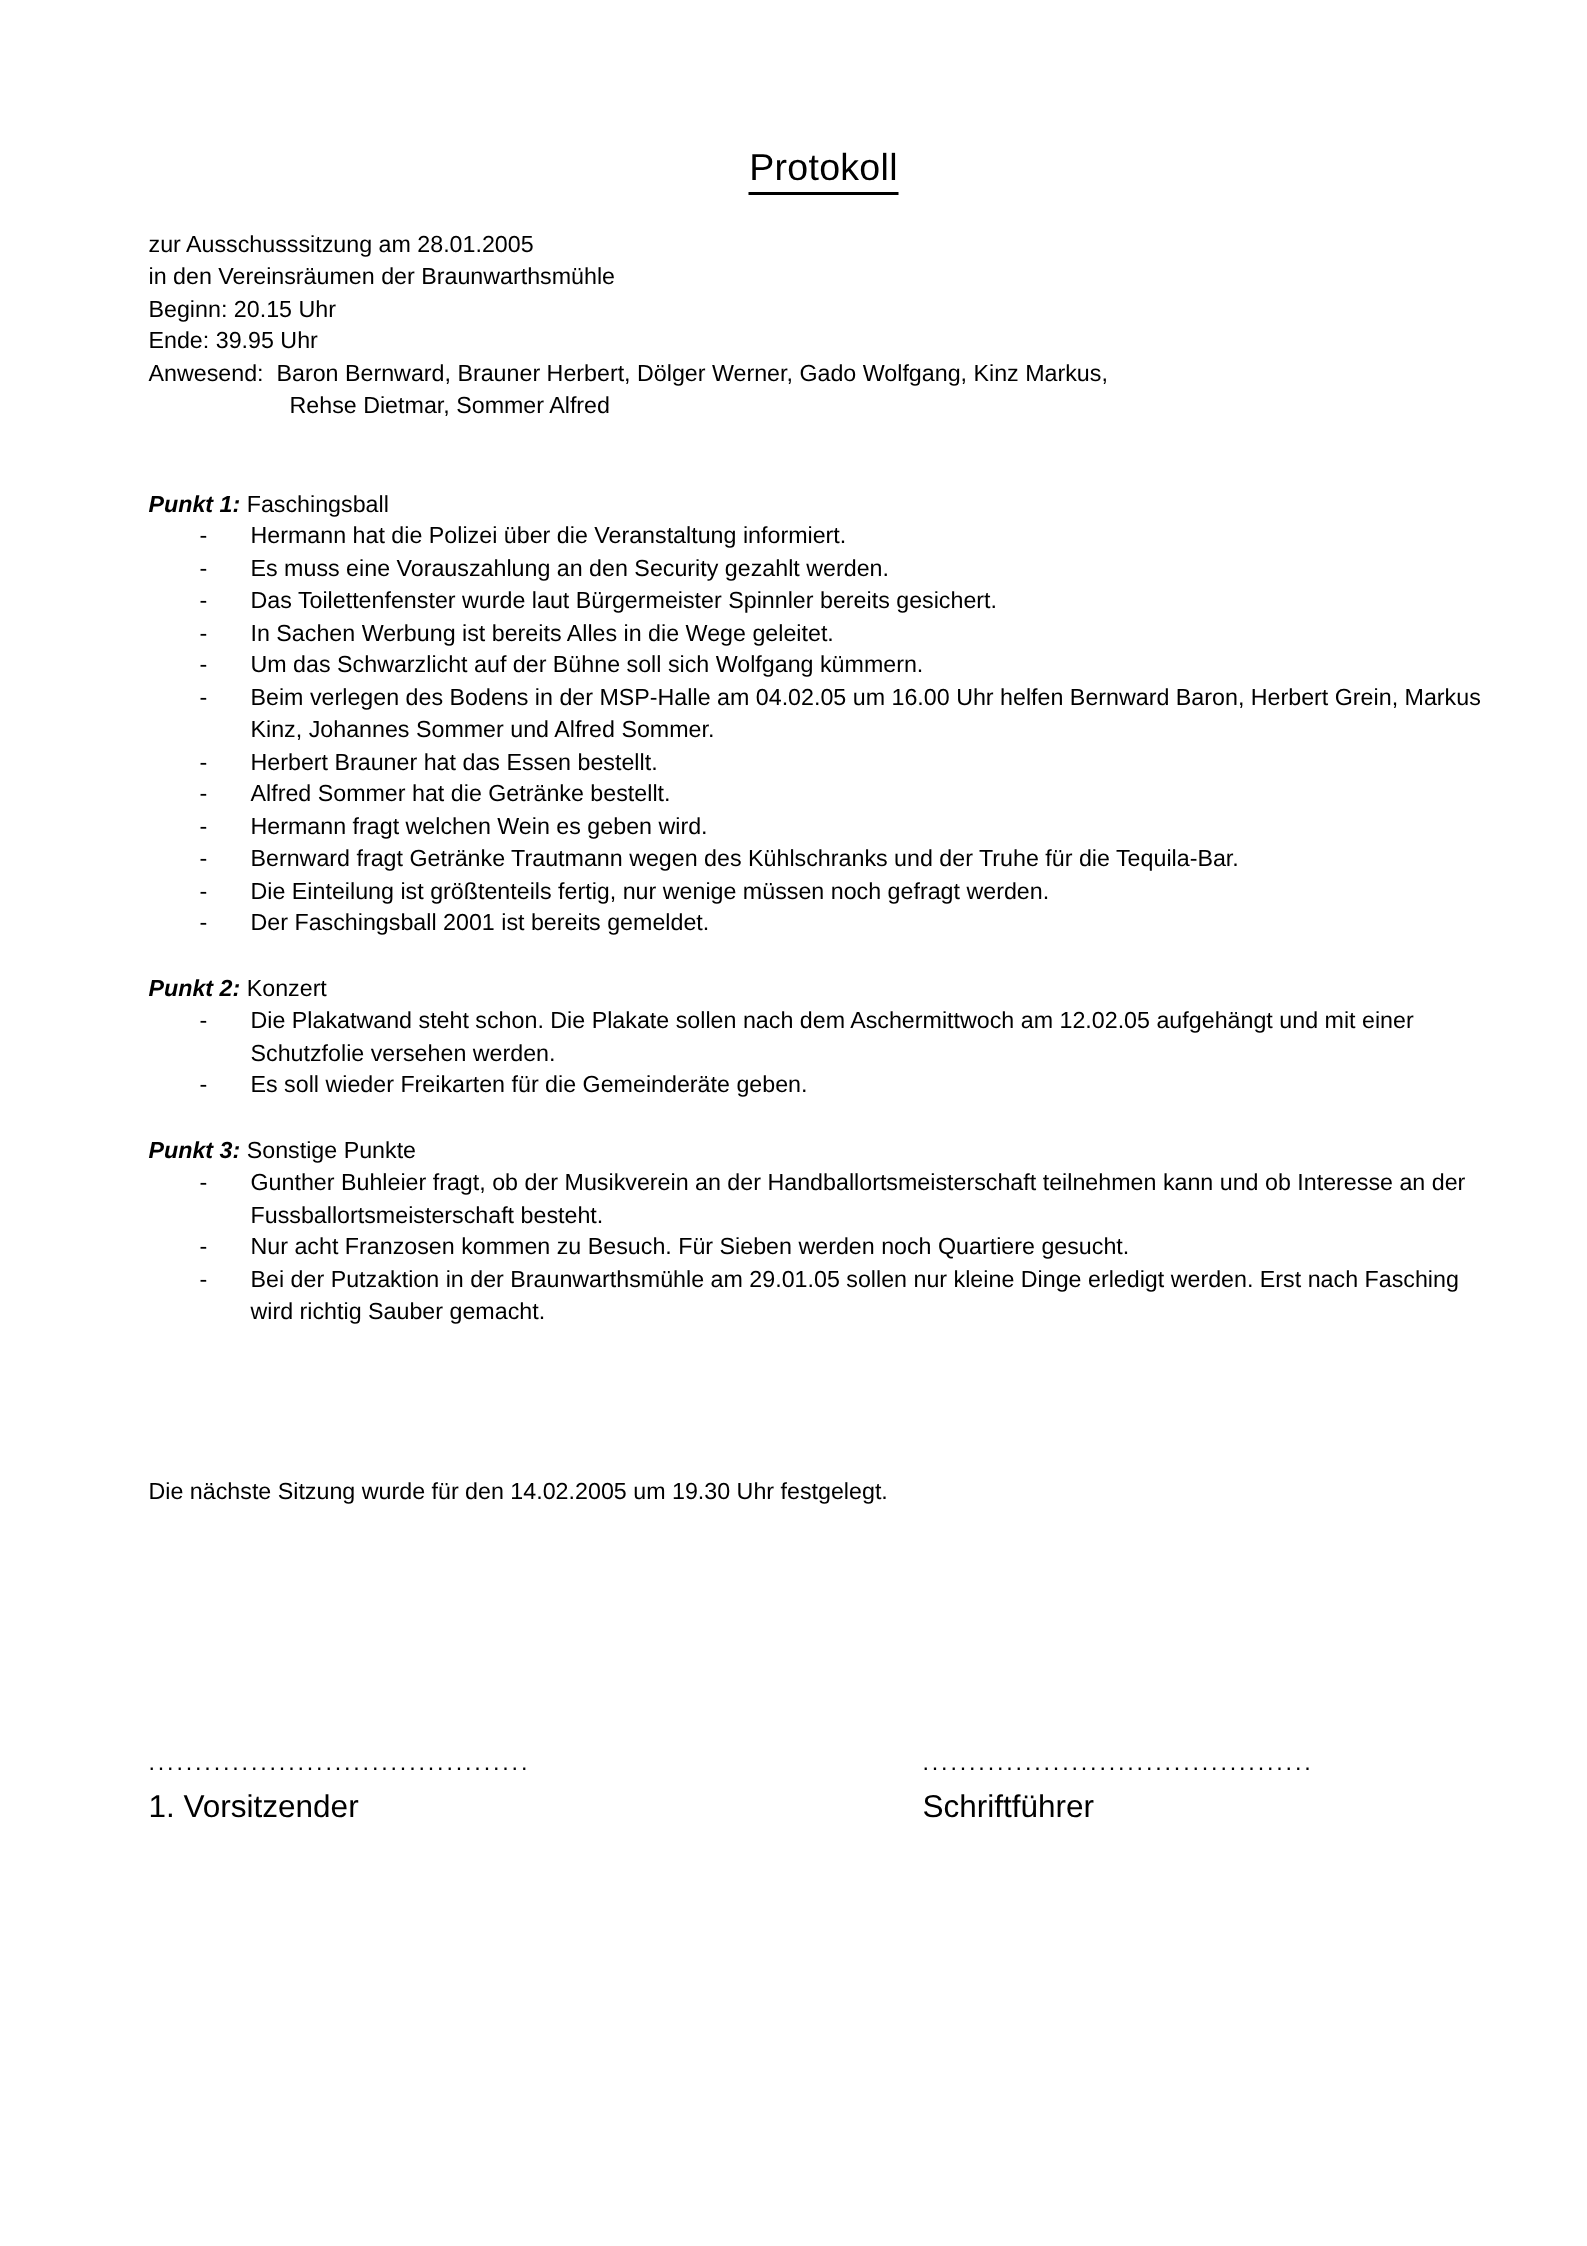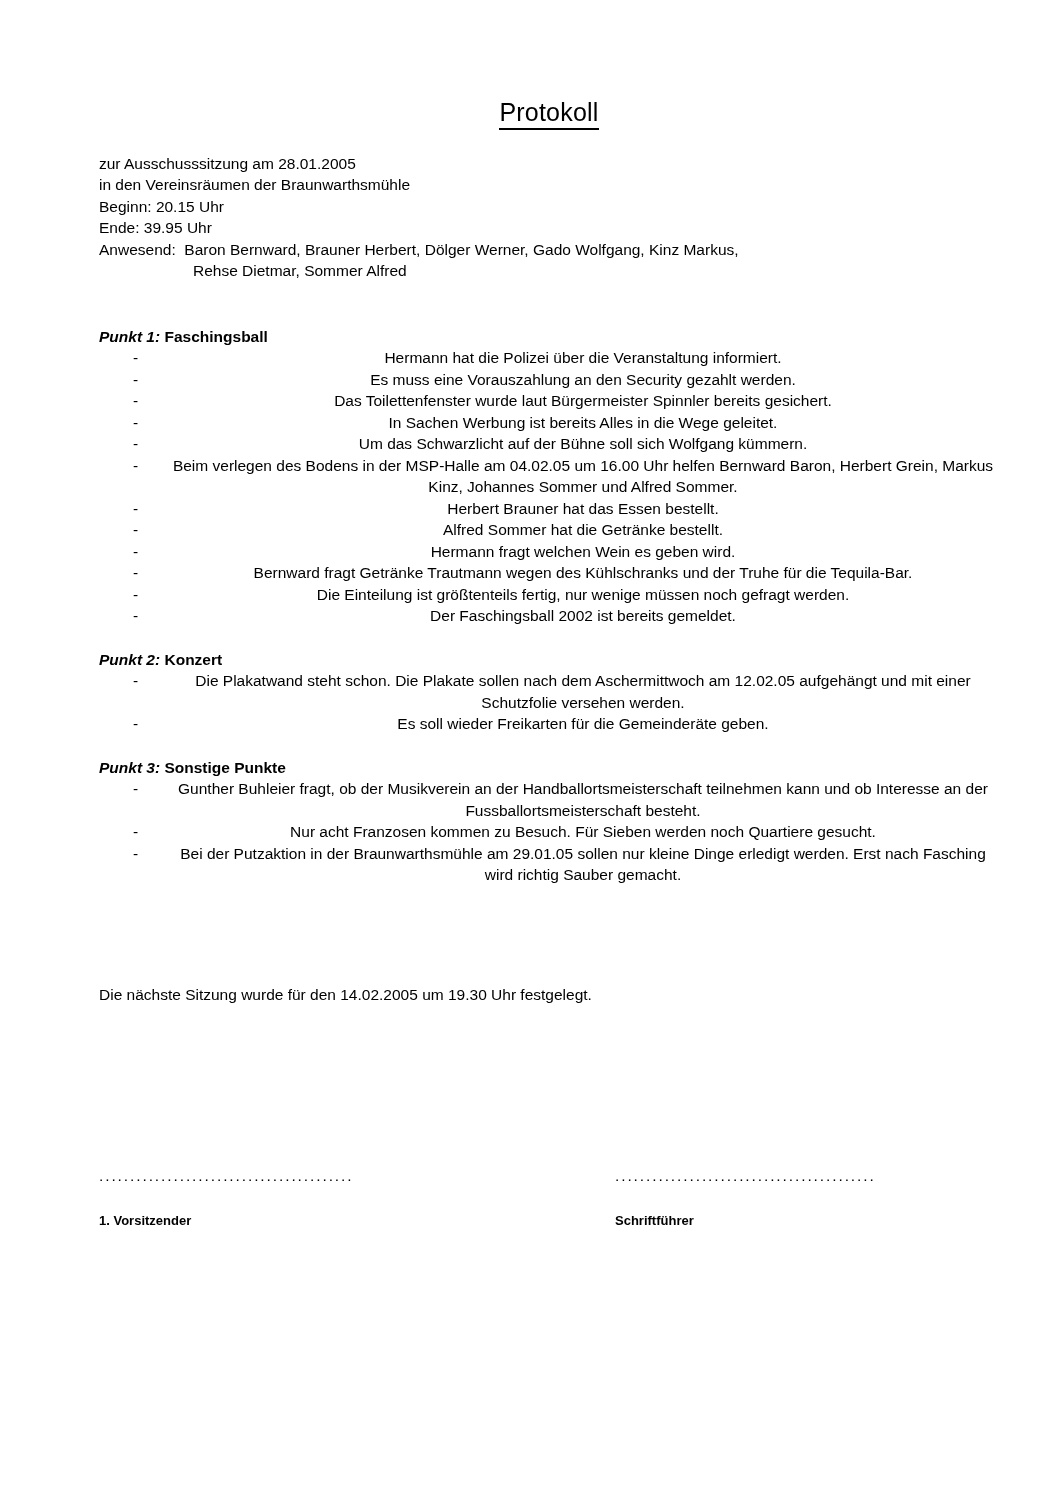--- a/index.html
+++ b/index.html
@@ -65,36 +65,35 @@
     font-size: 15.5px;
     line-height: 21.5px;
     font-weight: bold;
     white-space: pre;
   }
   .section-heading .punkt {
     font-style: italic;
     font-weight: bold;
   }
   .section-heading .topic {
-    font-weight: bold;
+    font-weight: normal;
     font-style: normal;
     text-decoration: none;
   }
   ul.bullets {
     list-style: none;
     margin: 0;
     padding: 0;
   }
   ul.bullets li {
     position: relative;
     font-size: 15.5px;
     line-height: 21.5px;
     padding-left: 68px;
     margin: 0;
-    text-align: center;
   }
   ul.bullets li::before {
     content: "-";
     position: absolute;
     left: 34px;
     top: 0;
   }
   .closing-line {
     position: absolute;
     left: 99px;
@@ -117,25 +116,24 @@
   .sig-right { left: 516px; }
   .sig-dots {
     font-size: 15.5px;
     line-height: 16px;
     letter-spacing: 1.9px;
     white-space: nowrap;
     height: 18px;
     overflow: hidden;
   }
   .sig-label {
-    font-size: 13px;
-    line-height: 21.5px;
-    margin-top: 24px;
-    white-space: pre;
-    font-weight: bold;
+    font-size: 21px;
+    line-height: 21.5px;
+    margin-top: 8px;
+    white-space: pre;
   }
 </style>
 </head>
 <body>
 
 <div class="page">
 
   <div class="doc">
 
     <h1 class="doc-title"><span>Protokoll</span></h1>
@@ -159,21 +157,21 @@
         <li>Es muss eine Vorauszahlung an den Security gezahlt werden.</li>
         <li>Das Toilettenfenster wurde laut Bürgermeister Spinnler bereits gesichert.</li>
         <li>In Sachen Werbung ist bereits Alles in die Wege geleitet.</li>
         <li>Um das Schwarzlicht auf der Bühne soll sich Wolfgang kümmern.</li>
         <li>Beim verlegen des Bodens in der MSP-Halle am 04.02.05 um 16.00 Uhr helfen Bernward Baron, Herbert Grein, Markus Kinz, Johannes Sommer und Alfred Sommer.</li>
         <li>Herbert Brauner hat das Essen bestellt.</li>
         <li>Alfred Sommer hat die Getränke bestellt.</li>
         <li>Hermann fragt welchen Wein es geben wird.</li>
         <li>Bernward fragt Getränke Trautmann wegen des Kühlschranks und der Truhe für die Tequila-Bar.</li>
         <li>Die Einteilung ist größtenteils fertig, nur wenige müssen noch gefragt werden.</li>
-        <li>Der Faschingsball 2002 ist bereits gemeldet.</li>
+        <li>Der Faschingsball 2001 ist bereits gemeldet.</li>
       </ul>
     </div>
 
     <div class="section">
       <div class="section-heading"><span class="punkt">Punkt 2:</span> <span class="topic">Konzert</span></div>
       <ul class="bullets">
         <li>Die Plakatwand steht schon. Die Plakate sollen nach dem Aschermittwoch am 12.02.05 aufgehängt und mit einer Schutzfolie versehen werden.</li>
         <li>Es soll wieder Freikarten für die Gemeinderäte geben.</li>
       </ul>
     </div>

